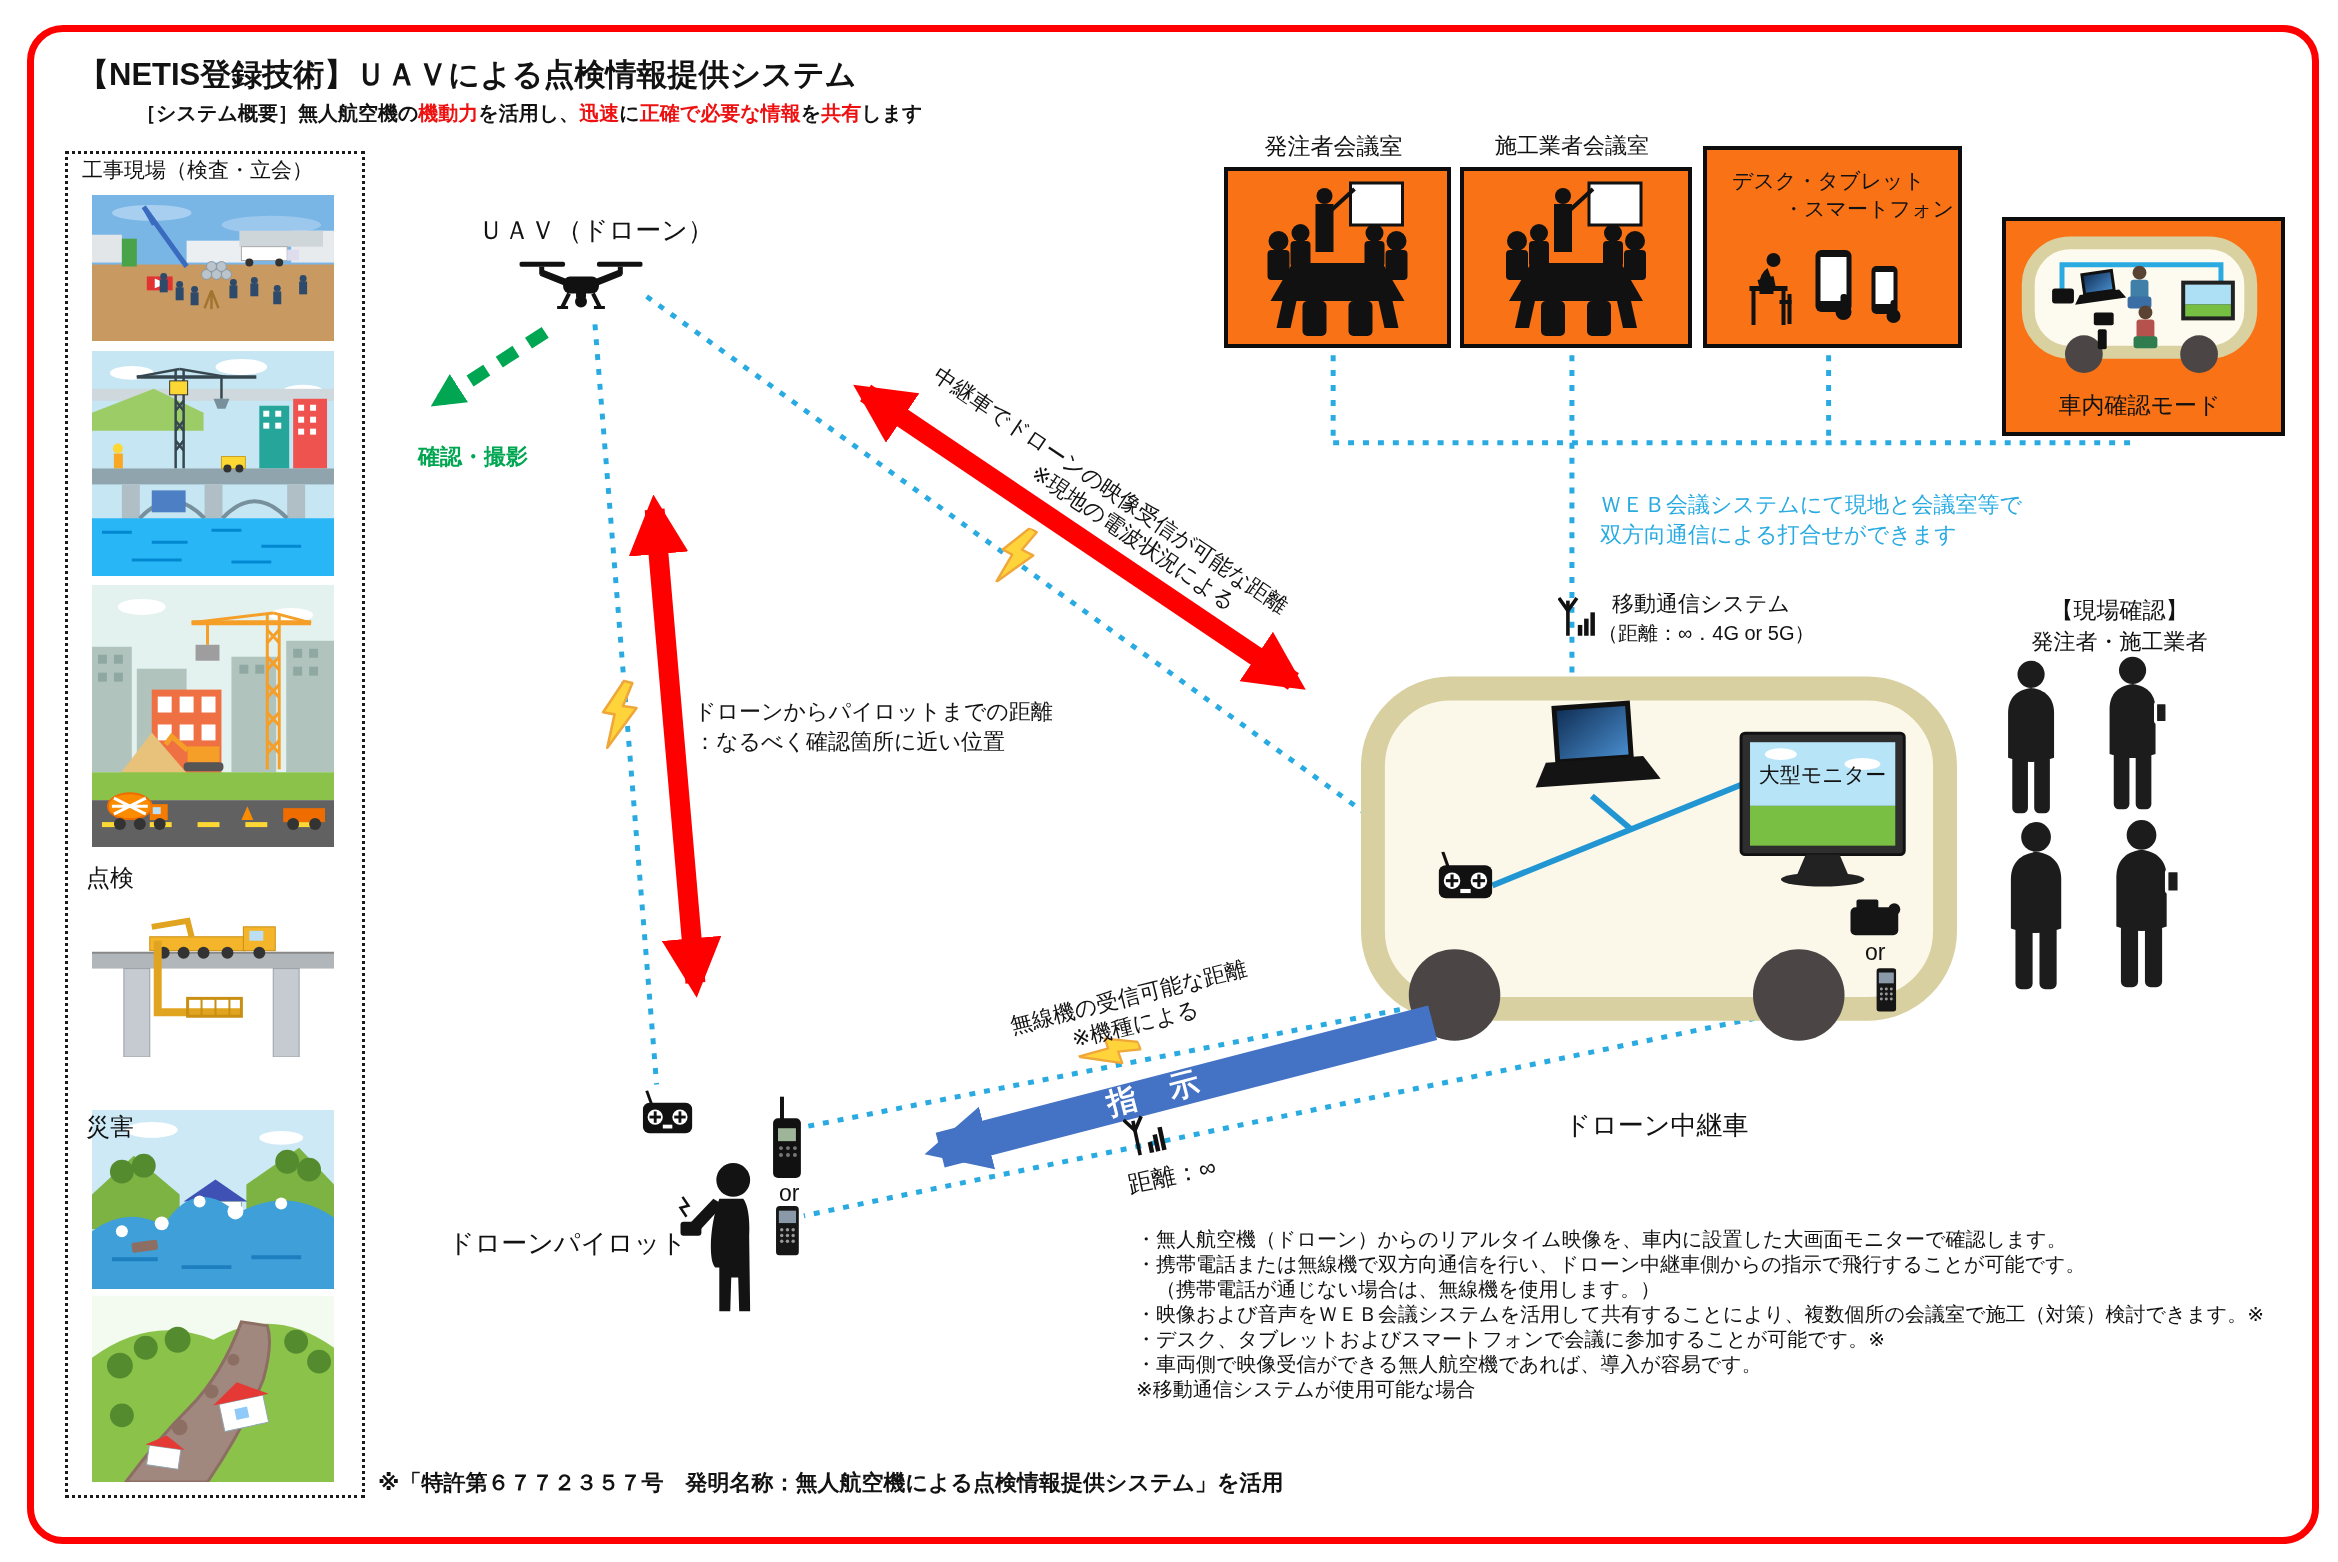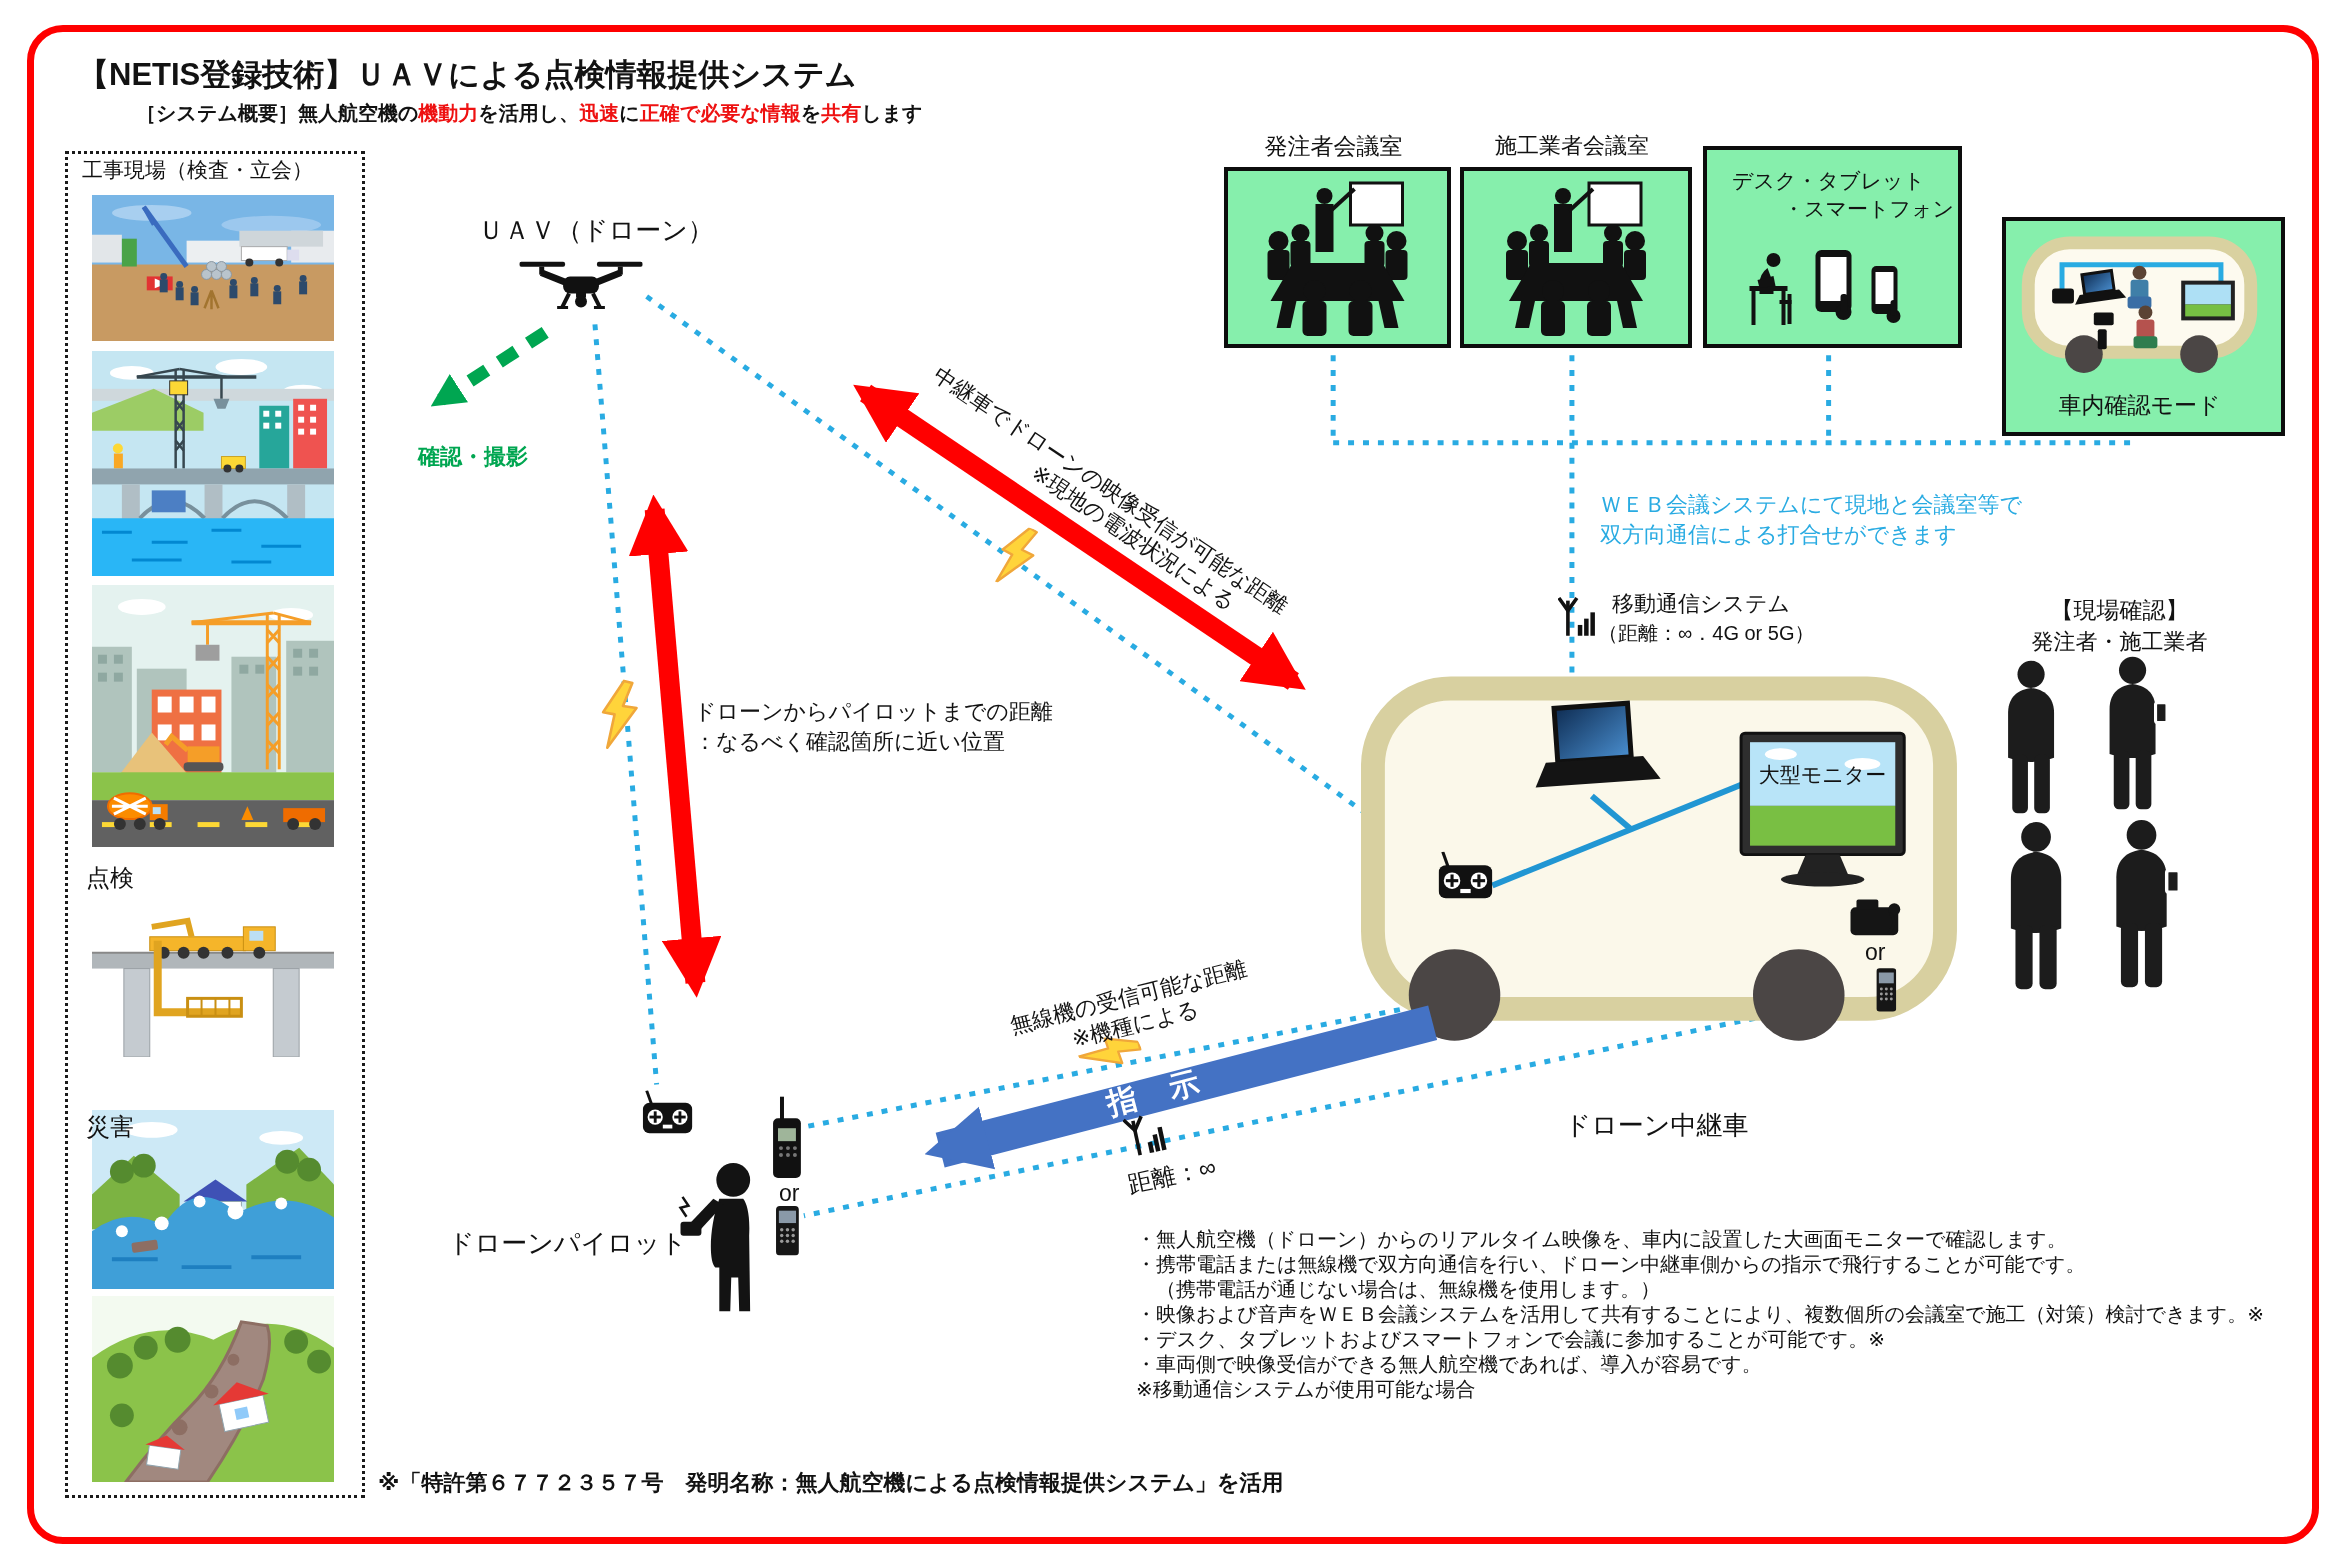--- a/index.html
+++ b/index.html
@@ -1,20 +1,20 @@
 <!DOCTYPE html>
 <html><head>
 <meta charset="utf-8">
 <style>
   html,body{margin:0;padding:0;background:#fff;}
   #canvas{position:relative;width:2338px;height:1562px;background:#fff;overflow:hidden;
           font-family:"Liberation Sans","DejaVu Sans",sans-serif;}
   .lbl{position:absolute;white-space:nowrap;color:#121212;z-index:3;line-height:1.2;}
   .ctr{text-align:center;}
-  .box{position:absolute;border:4px solid #0d0d0d;background:#86efac;z-index:2;}
+  .box{position:absolute;border:4px solid #0d0d0d;background:#f97316;z-index:2;}
   .red{color:#ee1111;}
   .cyan{color:#29abe2;}
   .green{color:#00a651;}
   .sidebar{position:absolute;left:65px;top:151px;width:294px;height:1341px;
            border:3px dotted #1a1a1a;background:#fff;z-index:2;}
   .sideimg{position:absolute;left:24px;width:242px;z-index:2;}
   svg{display:block;}
   #overlay{position:absolute;left:0;top:0;z-index:1;}
   #frame{position:absolute;left:27px;top:25px;width:2278px;height:1505px;
          border:7px solid #ff0000;border-radius:36px;z-index:6;pointer-events:none;}

